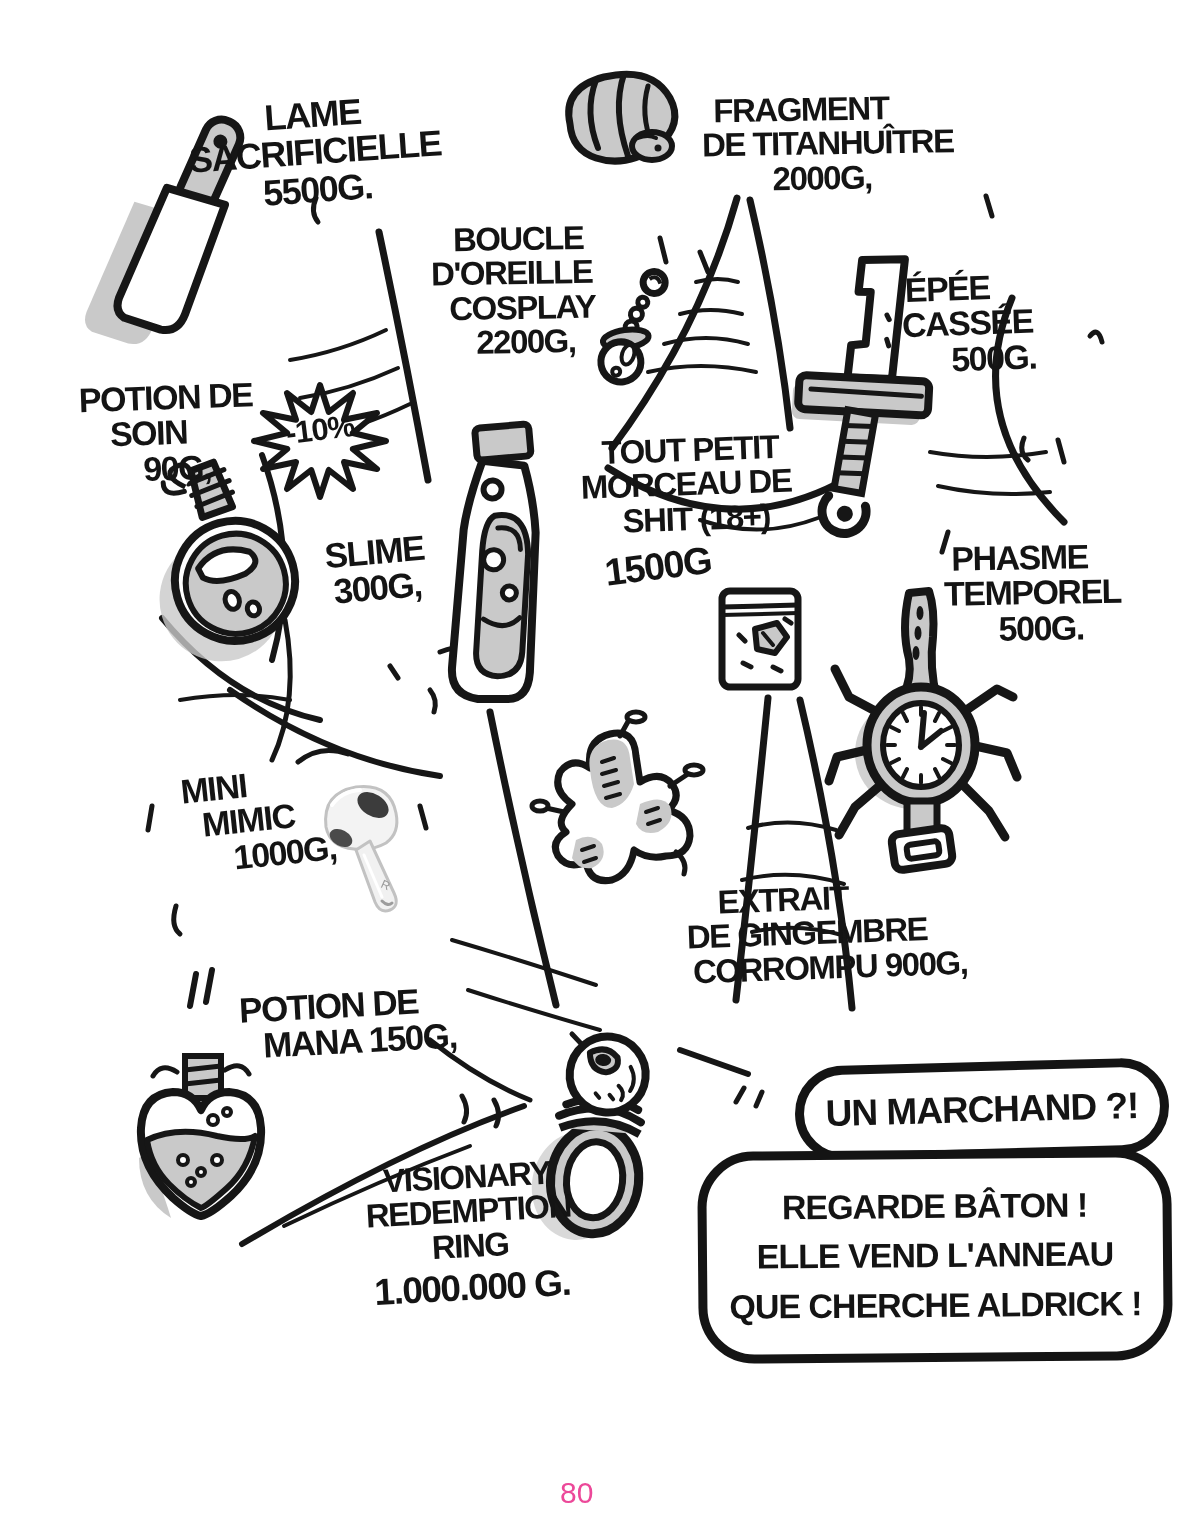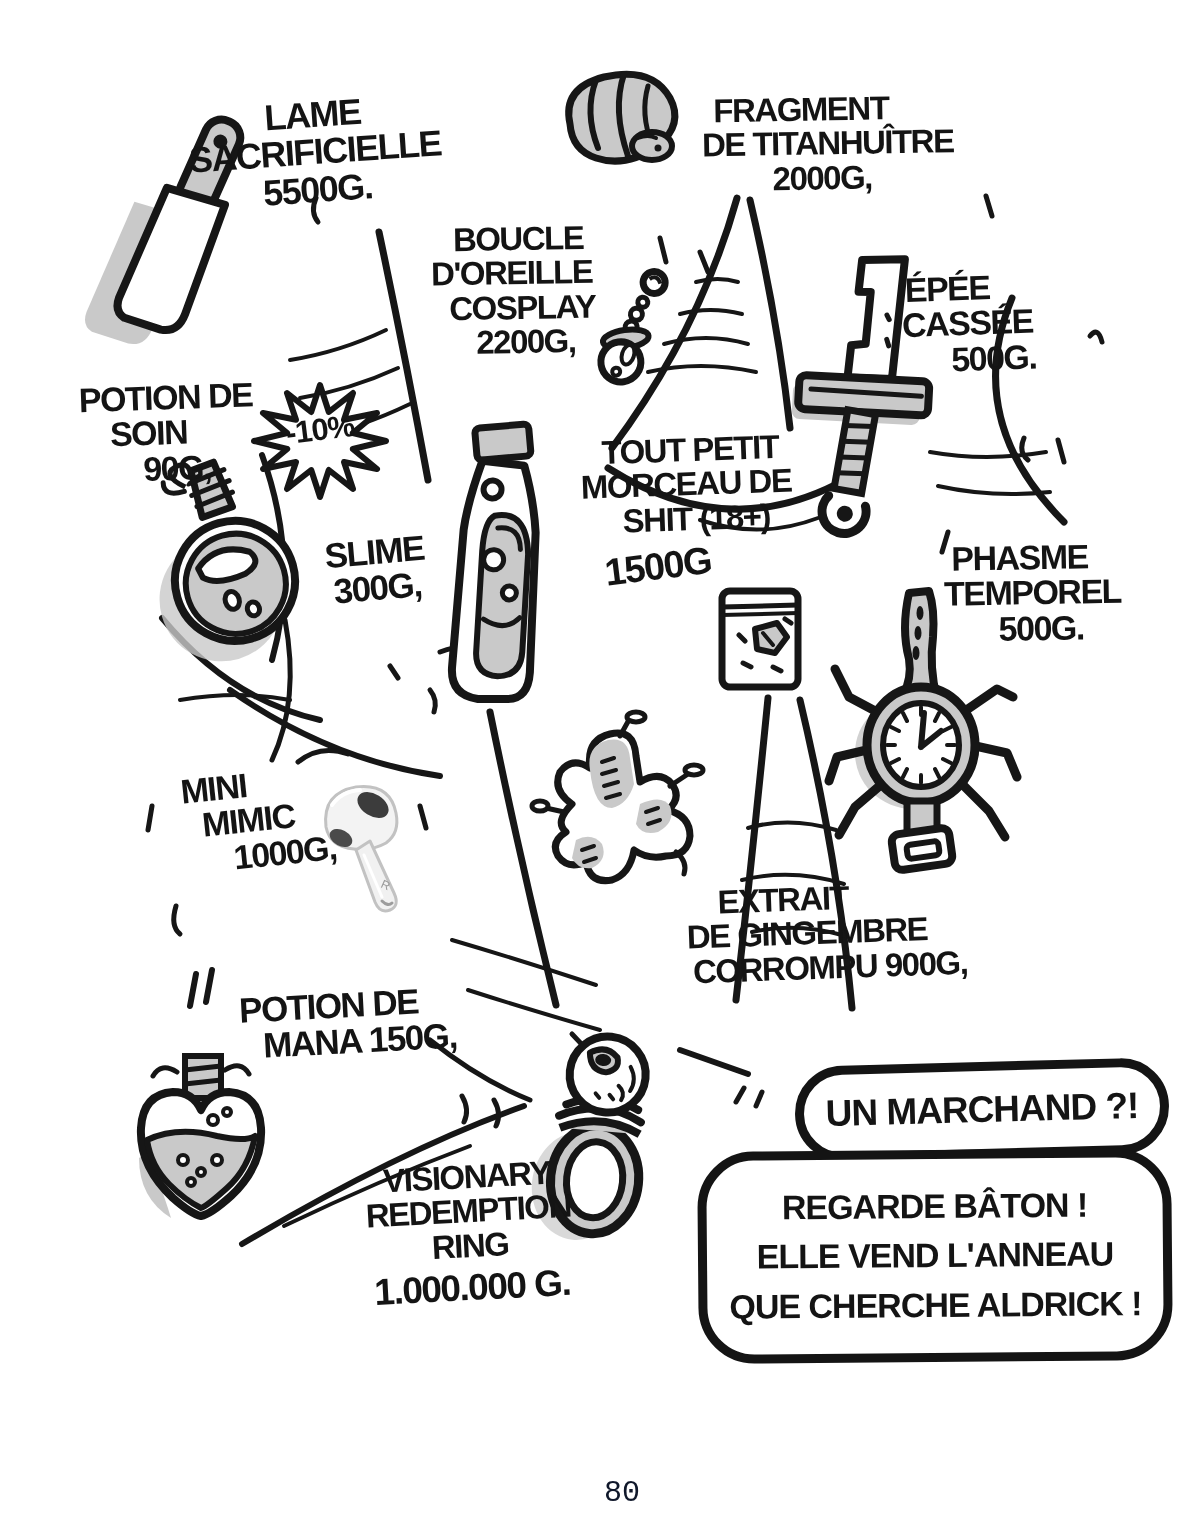--- a/index.html
+++ b/index.html
@@ -13,22 +13,22 @@
     white-space:nowrap;color:#141414;
   }
   .label .ln{display:block}
   .ctr{text-align:center}
   .bubble{
     position:absolute;background:#ffffff;border:9px solid #141414;
     display:flex;align-items:center;justify-content:center;
     font-weight:bold;color:#141414;text-align:center;letter-spacing:-1px;
   }
   .pageno{
-    position:absolute;font-family:Liberation Mono, monospace;
-    font-weight:normal;color:#0f172a;text-align:right;
+    position:absolute;font-family:Liberation Sans, sans-serif;
+    font-weight:normal;color:#ec4899;text-align:left;
   }
   .badge-text{
     position:absolute;font-weight:bold;color:#141414;text-align:center;
     letter-spacing:-1px;
   }
 </style>
 </head>
 <body>
 
 <svg style="left:0;top:0" width="1200" height="1516" viewBox="0 0 1200 1516" fill="none" stroke="#161616" stroke-linecap="round">

